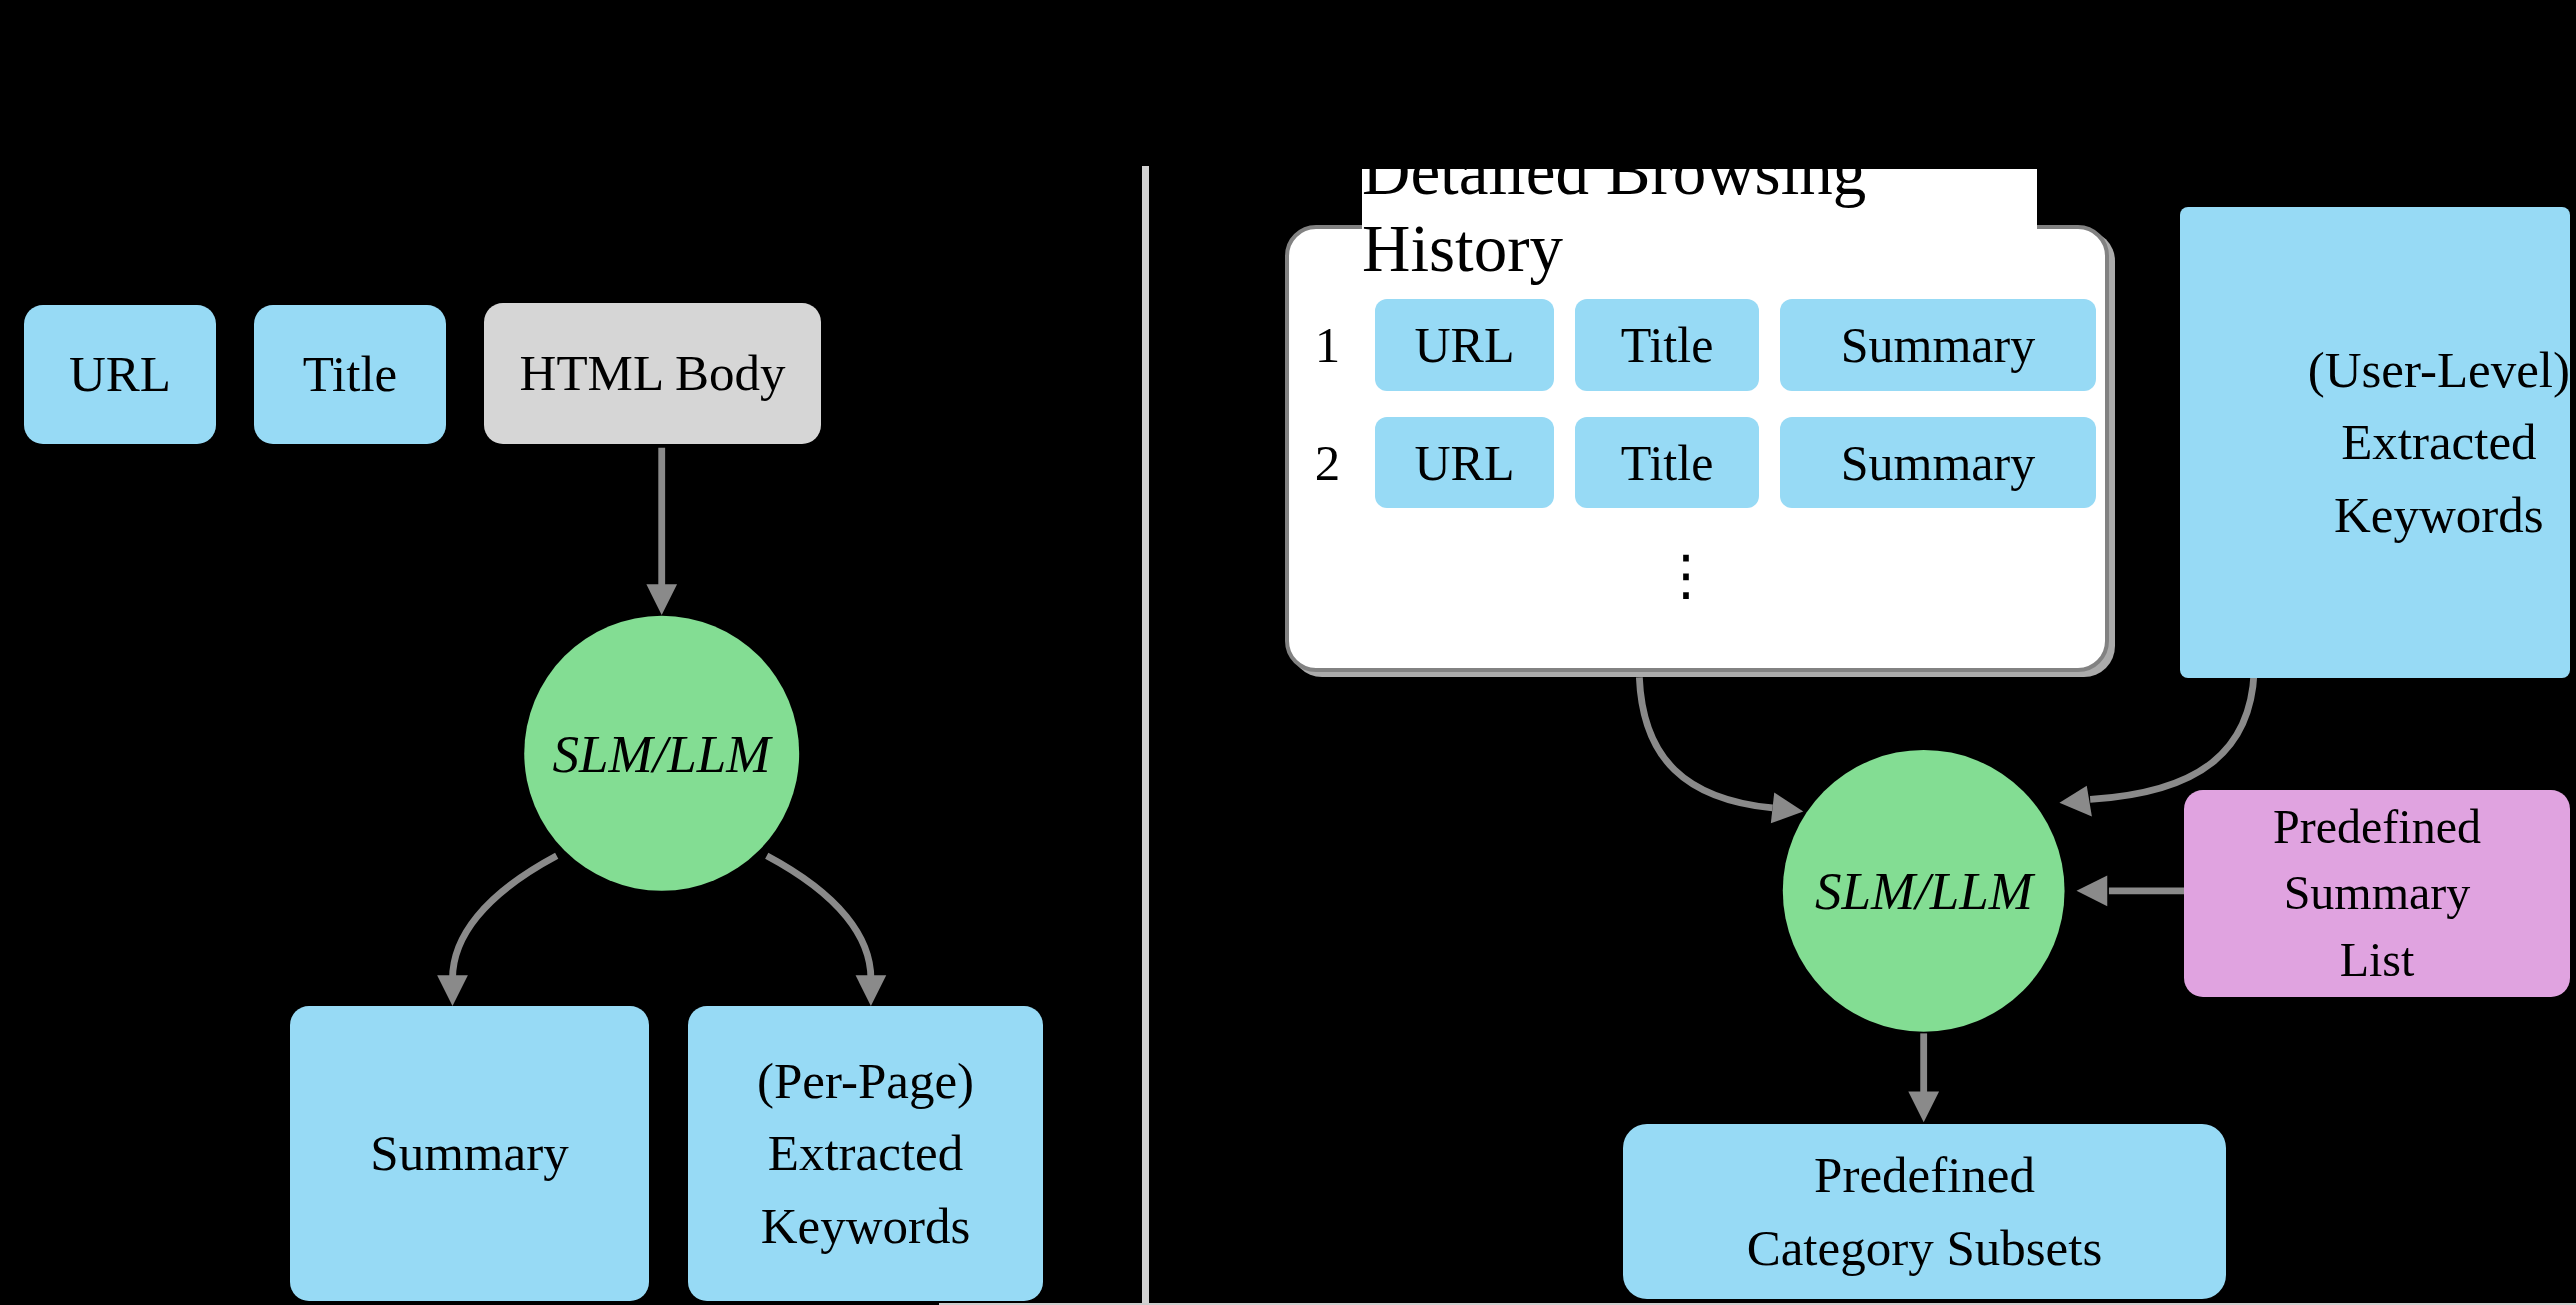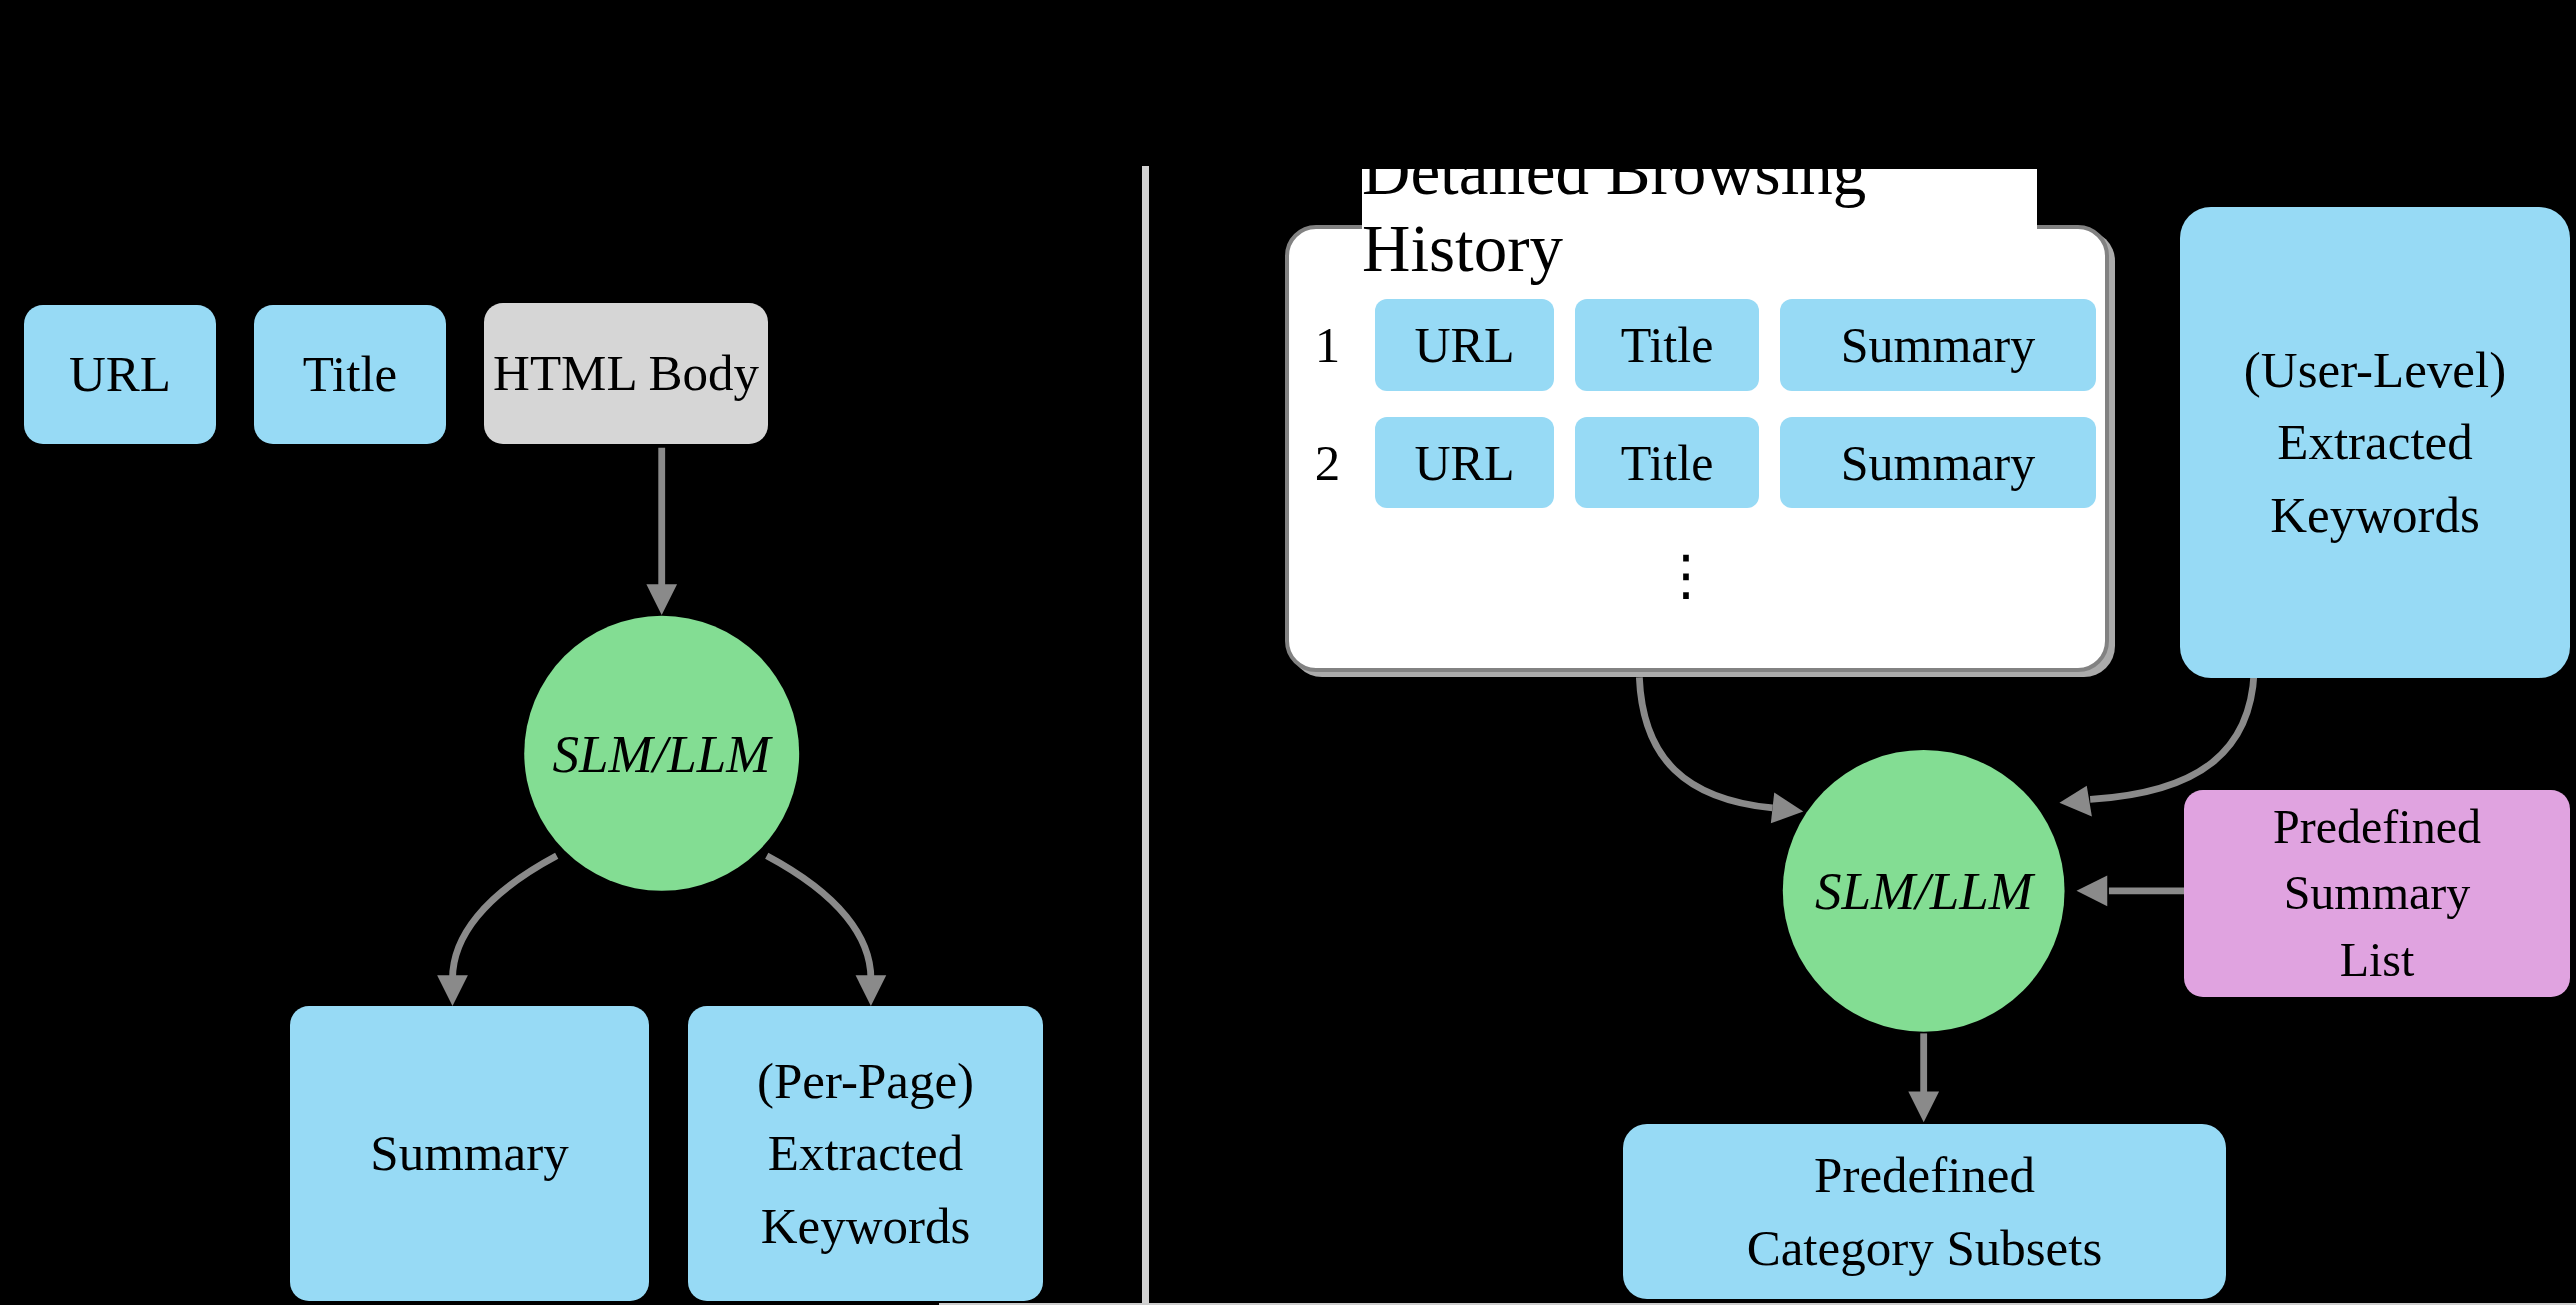--- a/index.html
+++ b/index.html
@@ -5,21 +5,21 @@
   html,body{margin:0;padding:0;background:#000;}
   .stage{position:relative;width:2576px;height:1306px;background:#000;overflow:hidden;
          font-family:"Liberation Serif","DejaVu Serif",serif;color:#000;}
   .box{position:absolute;display:flex;align-items:center;justify-content:center;
        text-align:center;font-size:51px;line-height:1.42;z-index:3;}
   .blue{background:#97DAF5;}
   .gray{background:#D6D6D6;}
   .pink{background:#E0A3E0;}
   .r22{border-radius:19px;}
   .r30{border-radius:19px;}
-  .r40{border-radius:31px;}
+  .r40{border-radius:8px;justify-content:flex-end;}
   .r28{border-radius:24px;}
   .svg-layer{position:absolute;left:0;top:0;z-index:2;}
   .circle-label{position:absolute;display:flex;align-items:center;justify-content:center;
        font-size:53px;z-index:3;font-style:italic;}
   .panel{position:absolute;left:1285px;top:225px;width:824px;height:447px;background:#fff;
        border:4.3px solid #828282;border-radius:31px;box-sizing:border-box;z-index:1;
        box-shadow:6px 5.1px 0 #ABABAB;}
   .legend{position:absolute;left:1362px;top:169px;width:675px;height:82px;background:#fff;
        display:flex;align-items:center;justify-content:center;font-size:67px;z-index:3;}
   .rowcell{position:absolute;display:flex;align-items:center;justify-content:center;
@@ -65,21 +65,21 @@
   <div class="bottom-line"></div>
 
   <div class="box blue r22" style="left:24px;top:305px;width:192px;height:139px;">
     <span>URL</span>
   </div>
 
   <div class="box blue r22" style="left:254px;top:305px;width:192px;height:139px;">
     <span>Title</span>
   </div>
 
-  <div class="box gray r22" style="left:484px;top:303px;width:284px;height:141px;">
+  <div class="box gray r22" style="left:484px;top:303px;width:337px;height:141px;">
     <span>HTML Body</span>
   </div>
 
   <div class="circle-label" style="left:524px;top:616px;width:275px;height:275px;">
     <span>SLM/LLM</span>
   </div>
 
   <div class="box blue r30" style="left:290px;top:1006px;width:359px;height:295px;">
     <span>Summary</span>
   </div>

